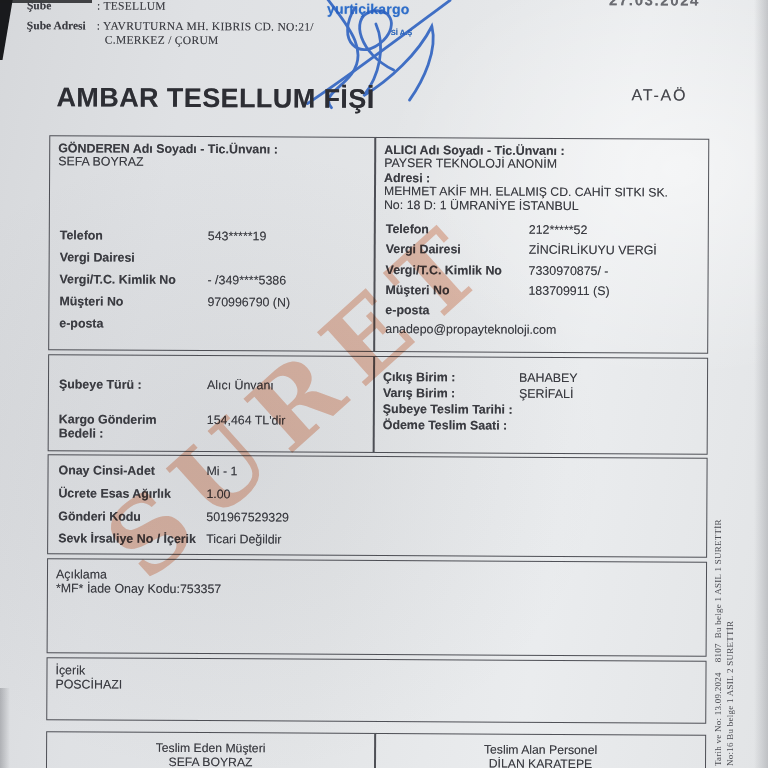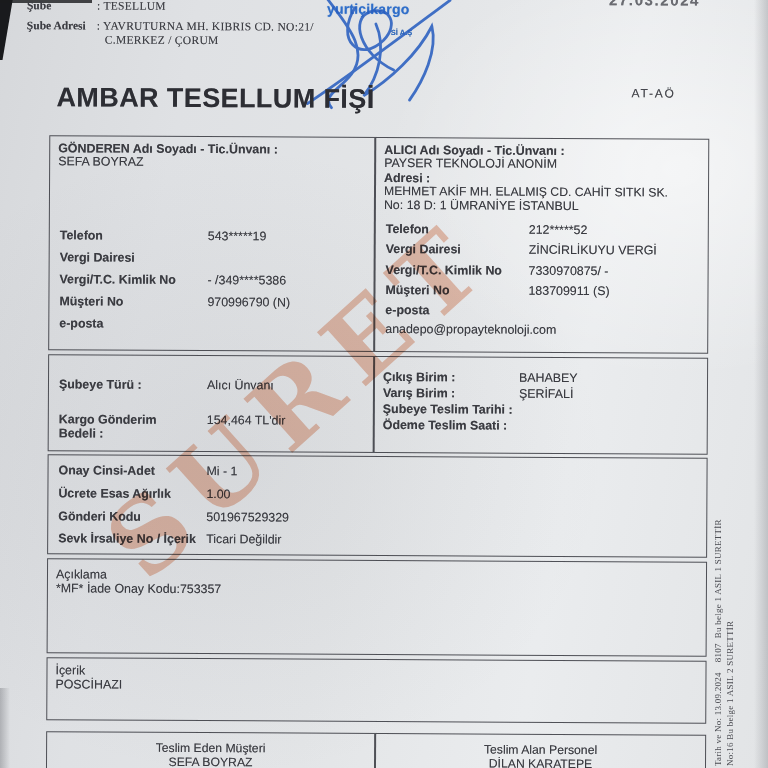--- a/index.html
+++ b/index.html
@@ -21,21 +21,21 @@
     background:linear-gradient(to right,rgba(110,112,118,0),rgba(110,112,118,.30));}
   .corner-bl{position:absolute;left:0;bottom:0;width:10px;height:80px;
     background:linear-gradient(to right,rgba(90,92,98,.35),rgba(90,92,98,0));}
   
   .branch-lbl{position:absolute;font-family:"Liberation Serif",serif;font-weight:bold;font-size:11.5px;color:#3d3e44;}
   .branch-val{position:absolute;font-family:"Liberation Serif",serif;font-size:11.5px;color:#3d3e44;letter-spacing:.3px;white-space:nowrap;}
   .logo-text{position:absolute;left:325px;top:1px;font-size:14px;font-weight:bold;color:#2f6ec9;letter-spacing:.2px;text-shadow:0 0 1px rgba(47,110,201,.6);}
   .logo-sub{position:absolute;left:389px;top:28px;font-size:7.5px;font-weight:bold;color:#2f6ec9;}
   .signature{position:absolute;left:296px;top:-6px;}
   .scan-date{position:absolute;left:607px;top:-10px;font-size:15px;font-weight:bold;color:#54555c;letter-spacing:1.6px;opacity:.85;}
-  .doc-code{position:absolute;left:630px;top:85px;font-size:12px;color:#46474d;letter-spacing:1.8px;}
+  .doc-code{position:absolute;left:630px;top:85px;font-size:16px;color:#46474d;letter-spacing:1.8px;}
   .title{position:absolute;left:55px;top:84px;margin:0;font-size:27px;font-weight:bold;color:#2d2e34;letter-spacing:.4px;}
   
   .bx{position:absolute;left:48px;width:660px;border:1.6px solid rgba(52,53,60,.85);box-sizing:border-box;}
   .vdiv{position:absolute;top:0;bottom:0;width:1.6px;background:rgba(52,53,60,.85);}
   .hdr{font-weight:bold;font-size:12.4px;line-height:14px;white-space:nowrap;}
   .line{font-size:12.4px;line-height:13.8px;white-space:nowrap;}
   .frow{position:absolute;left:0;right:0;height:16px;font-size:12.4px;}
   .frow .l{position:absolute;left:10px;font-weight:bold;white-space:nowrap;}
   .frow .v{position:absolute;left:158px;white-space:nowrap;}
   .frow .v2{position:absolute;left:153px;white-space:nowrap;}

